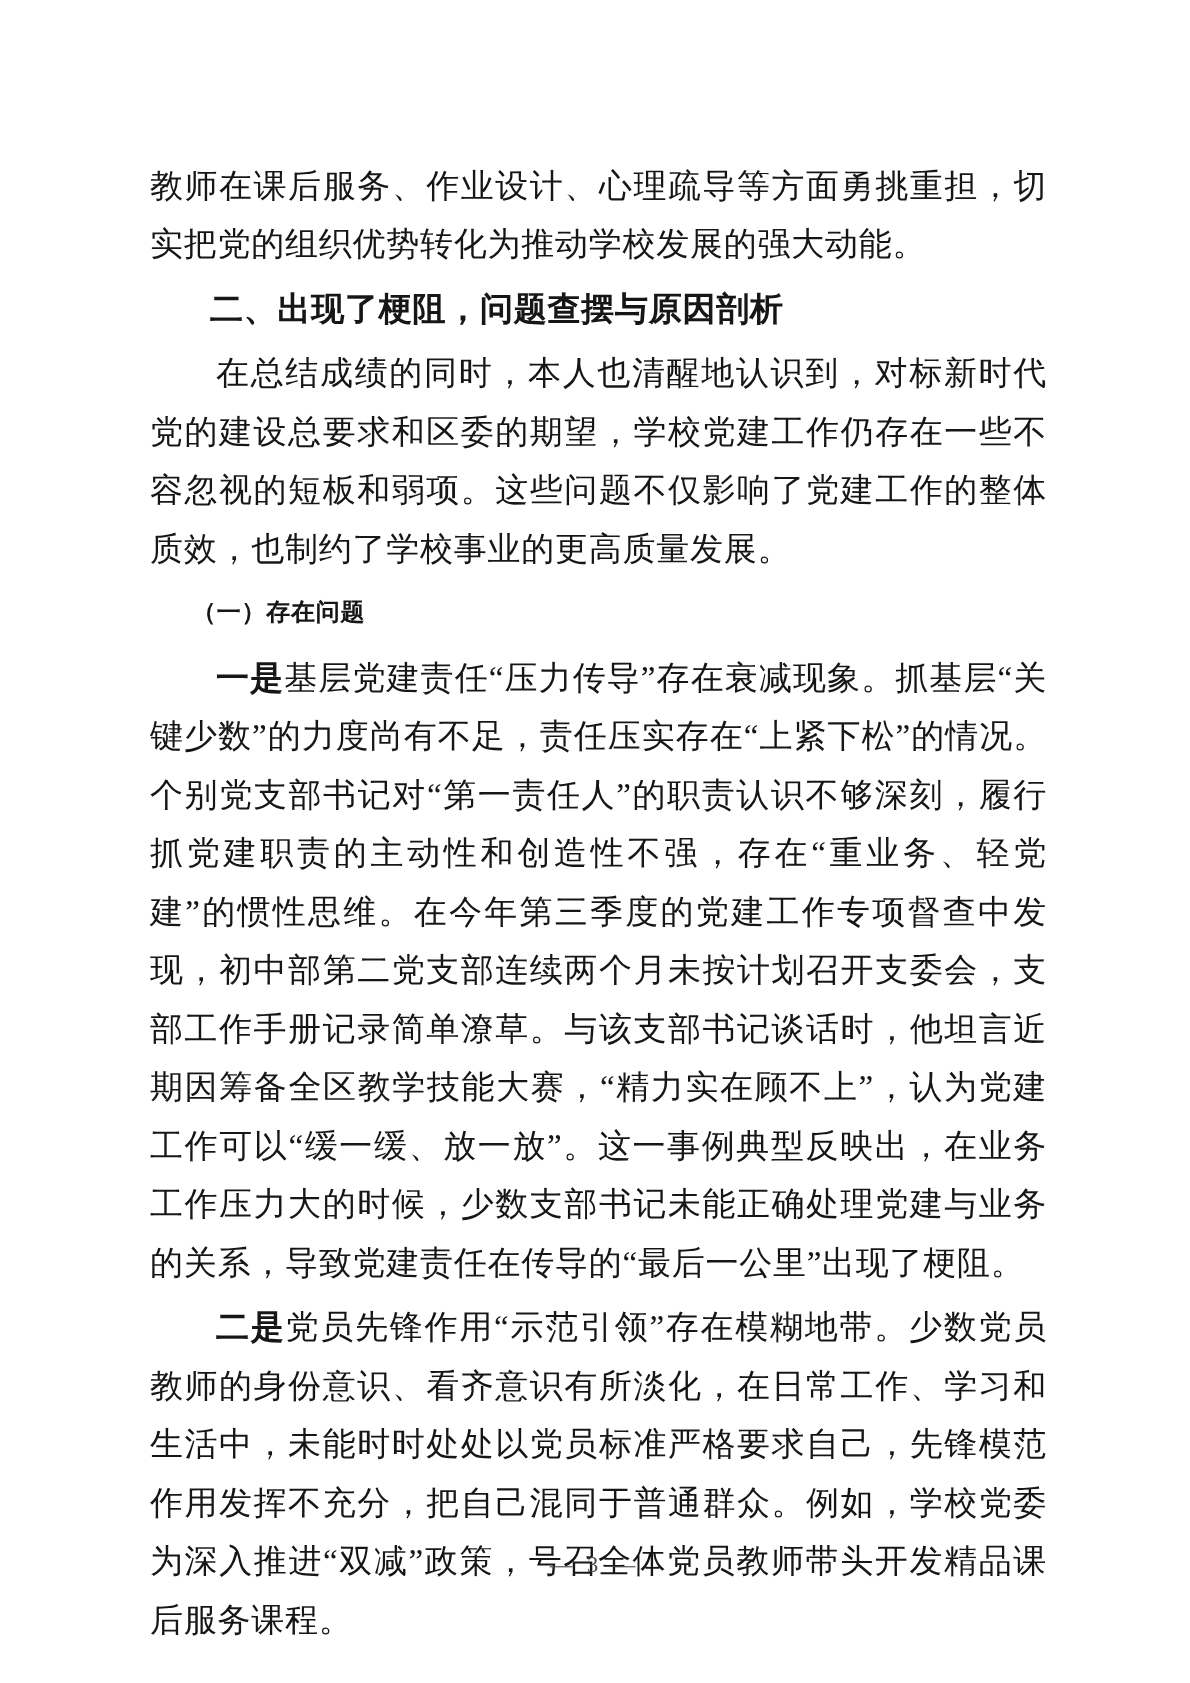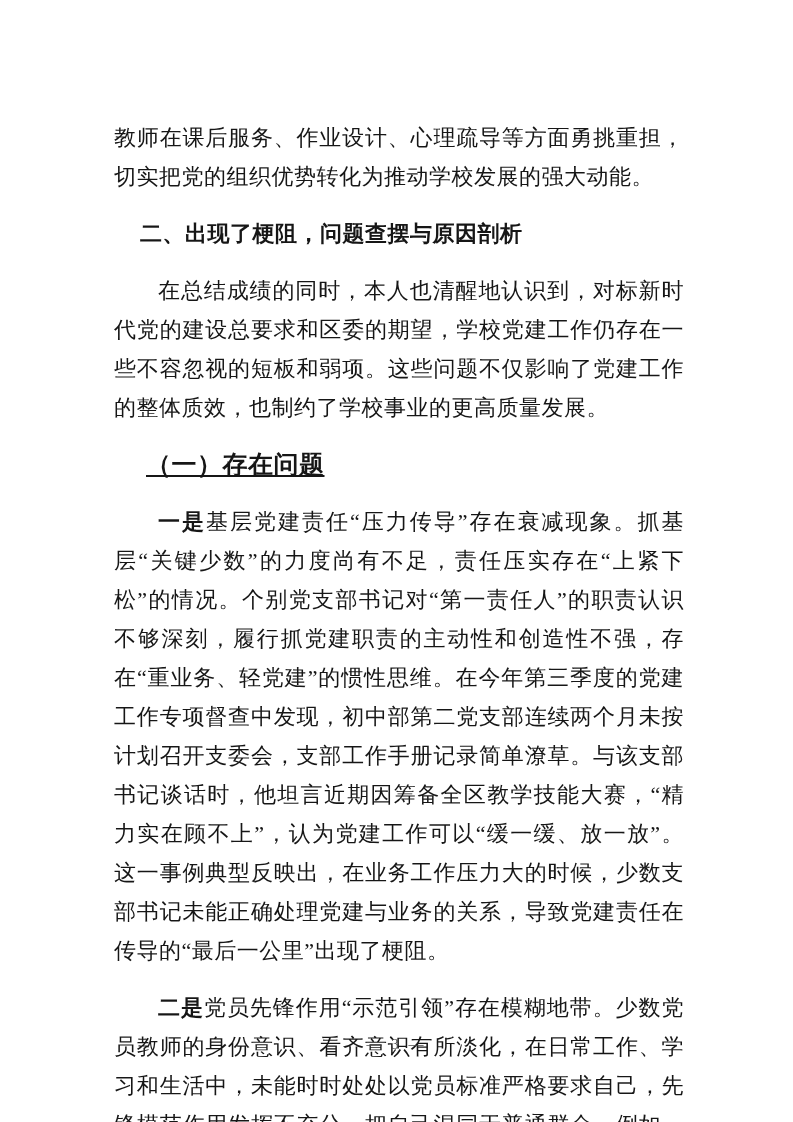--- a/index.html
+++ b/index.html
@@ -16,47 +16,46 @@
     font-family: "Liberation Serif", "DejaVu Serif", serif;
     color: #161616;
   }
   .content {
     position: absolute;
     left: 96px;
     top: 100px;
     width: 606px;
   }
   .para {
-    margin: 18px;
+    margin: 4px;
     font-size: 22px;
     line-height: 39px;
     text-align: justify;
     letter-spacing: 0.5px;
     word-break: break-all;
   }
   .para.indent {
     text-indent: 2em;
   }
   .heading-black {
     margin: 0;
     font-size: 22px;
     line-height: 39px;
     font-family: "Liberation Sans", "DejaVu Sans", sans-serif;
     font-weight: bold;
     text-indent: 2em;
     letter-spacing: 0.5px;
   }
   .heading-kai {
     margin: 0;
-    font-size: 25px;
+    font-size: 16px;
     line-height: 39px;
     font-weight: bold;
     text-indent: 2em;
     letter-spacing: 0.5px;
-    text-decoration: underline;
   }
   .lead-bold {
     font-weight: bold;
   }
   .page-number {
     position: absolute;
     left: 0;
     top: 1033px;
     width: 100%;
     text-align: center;

